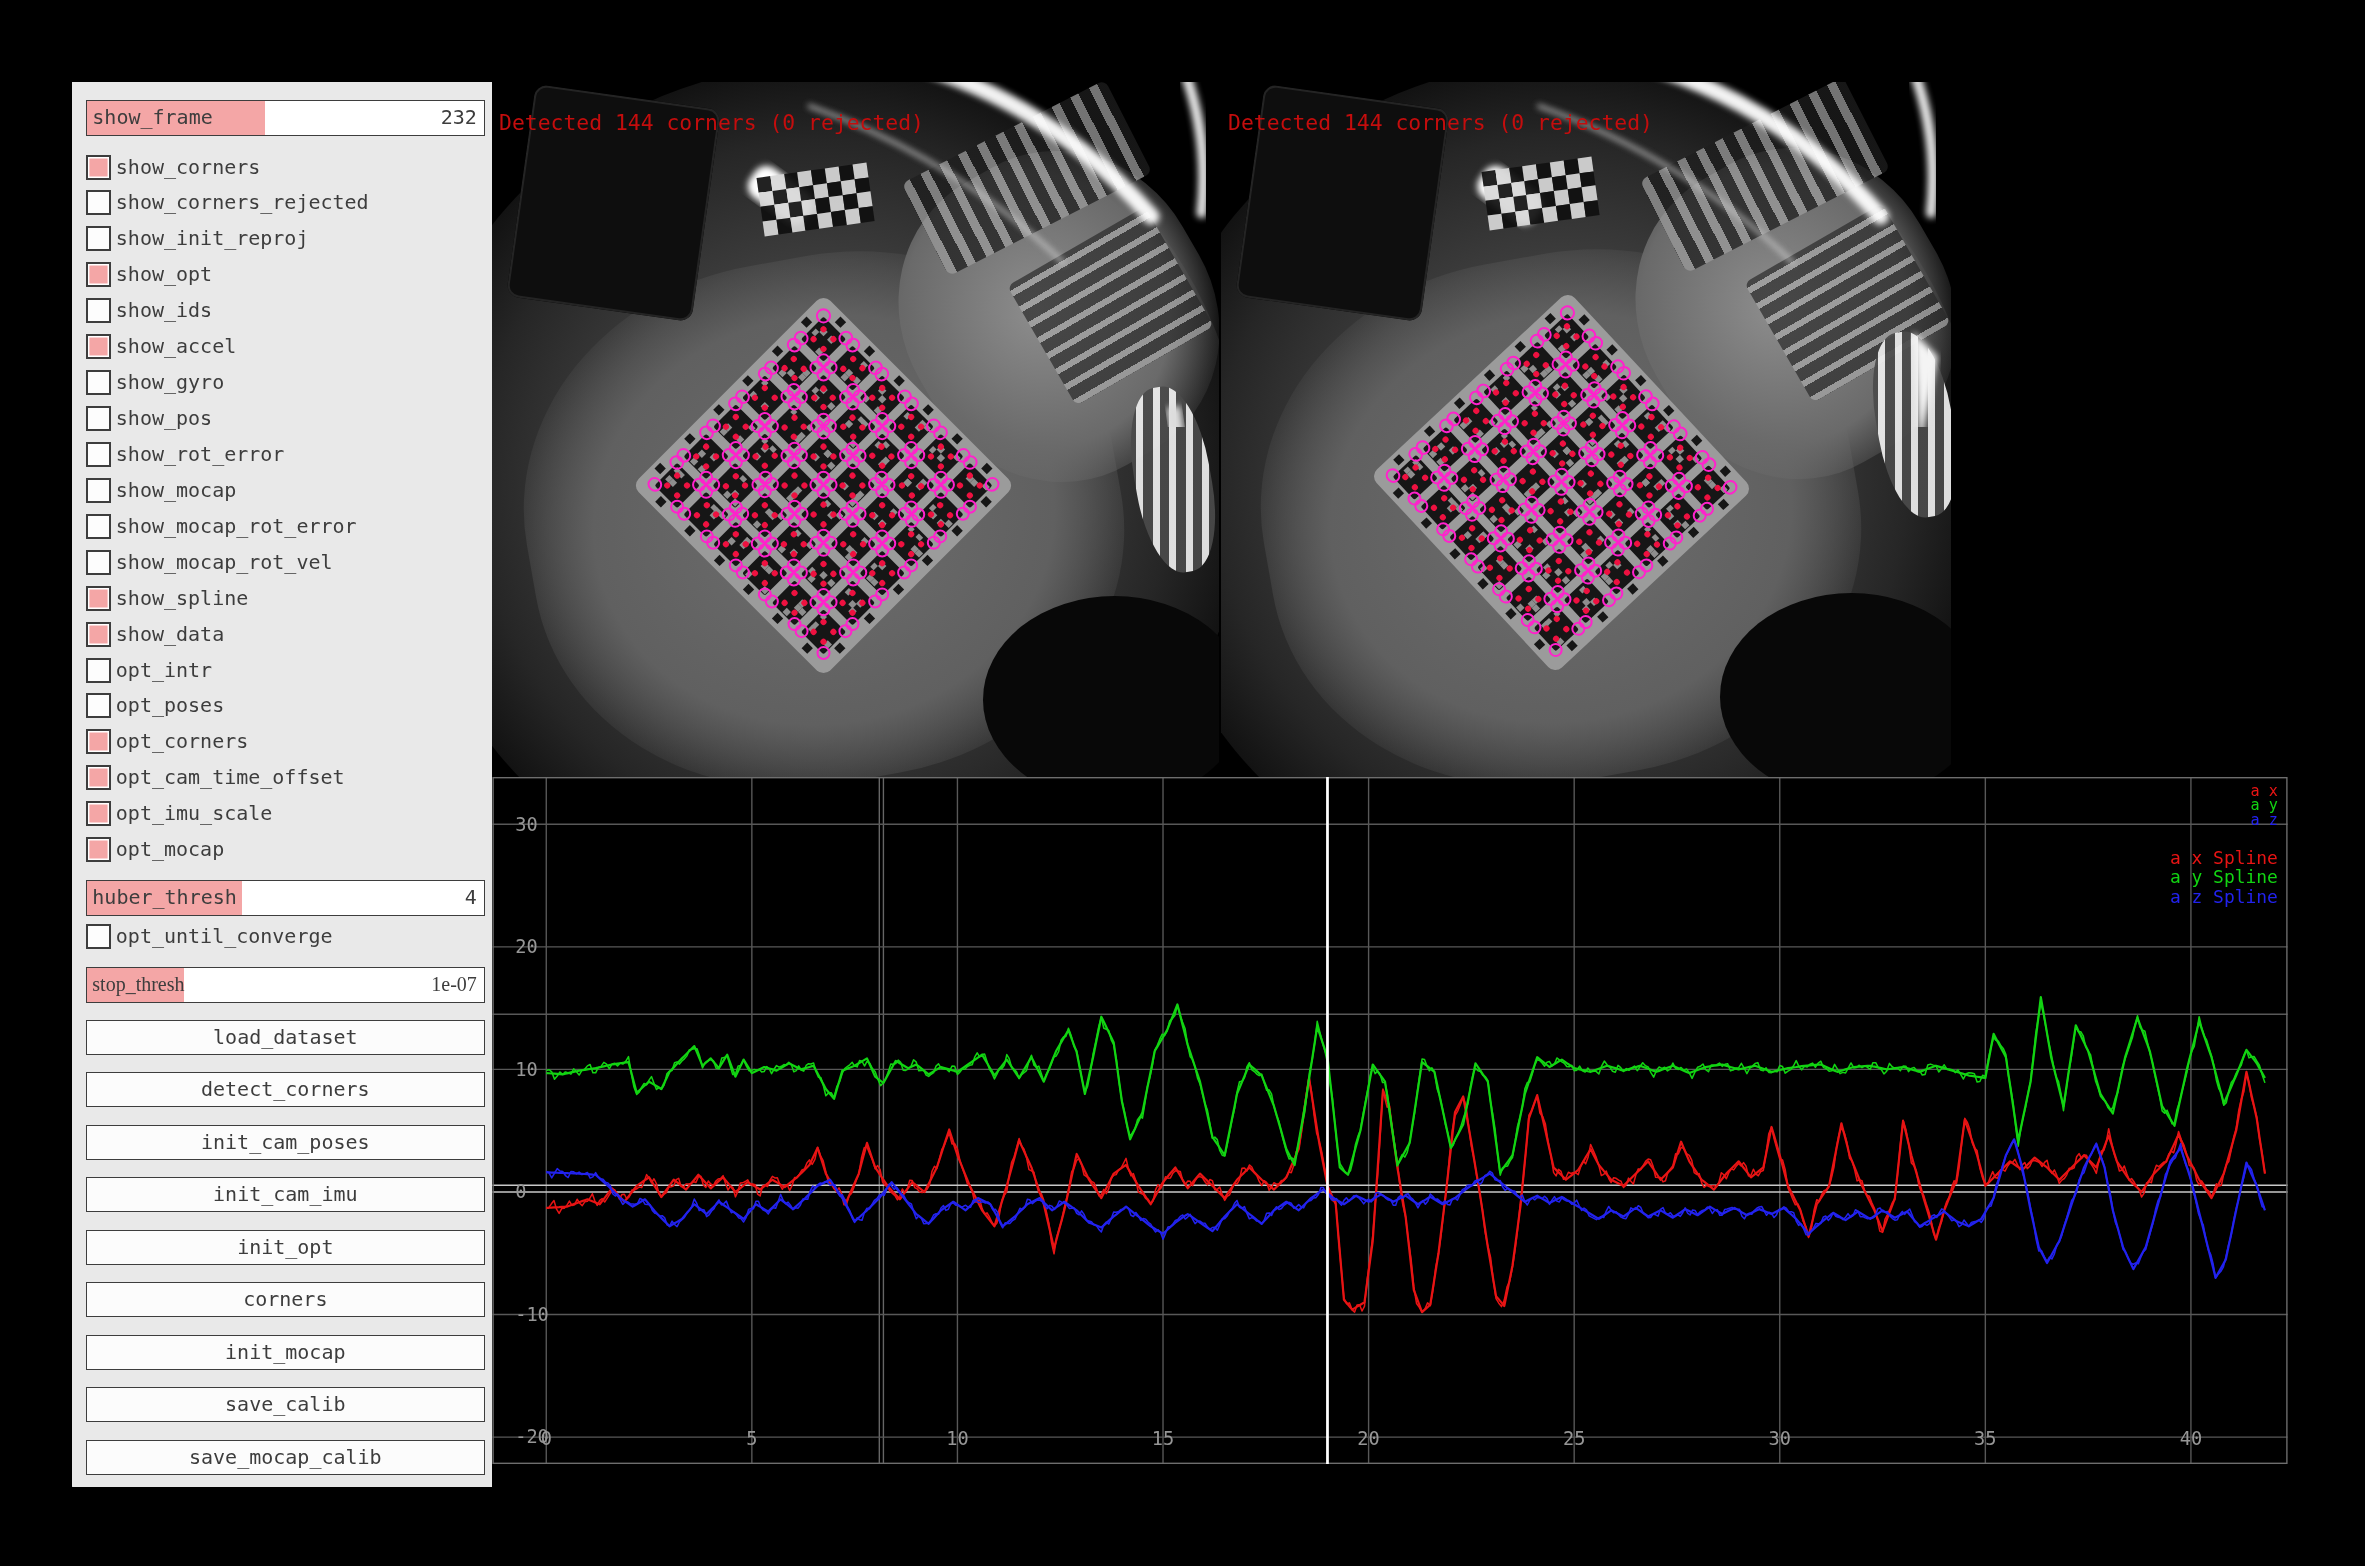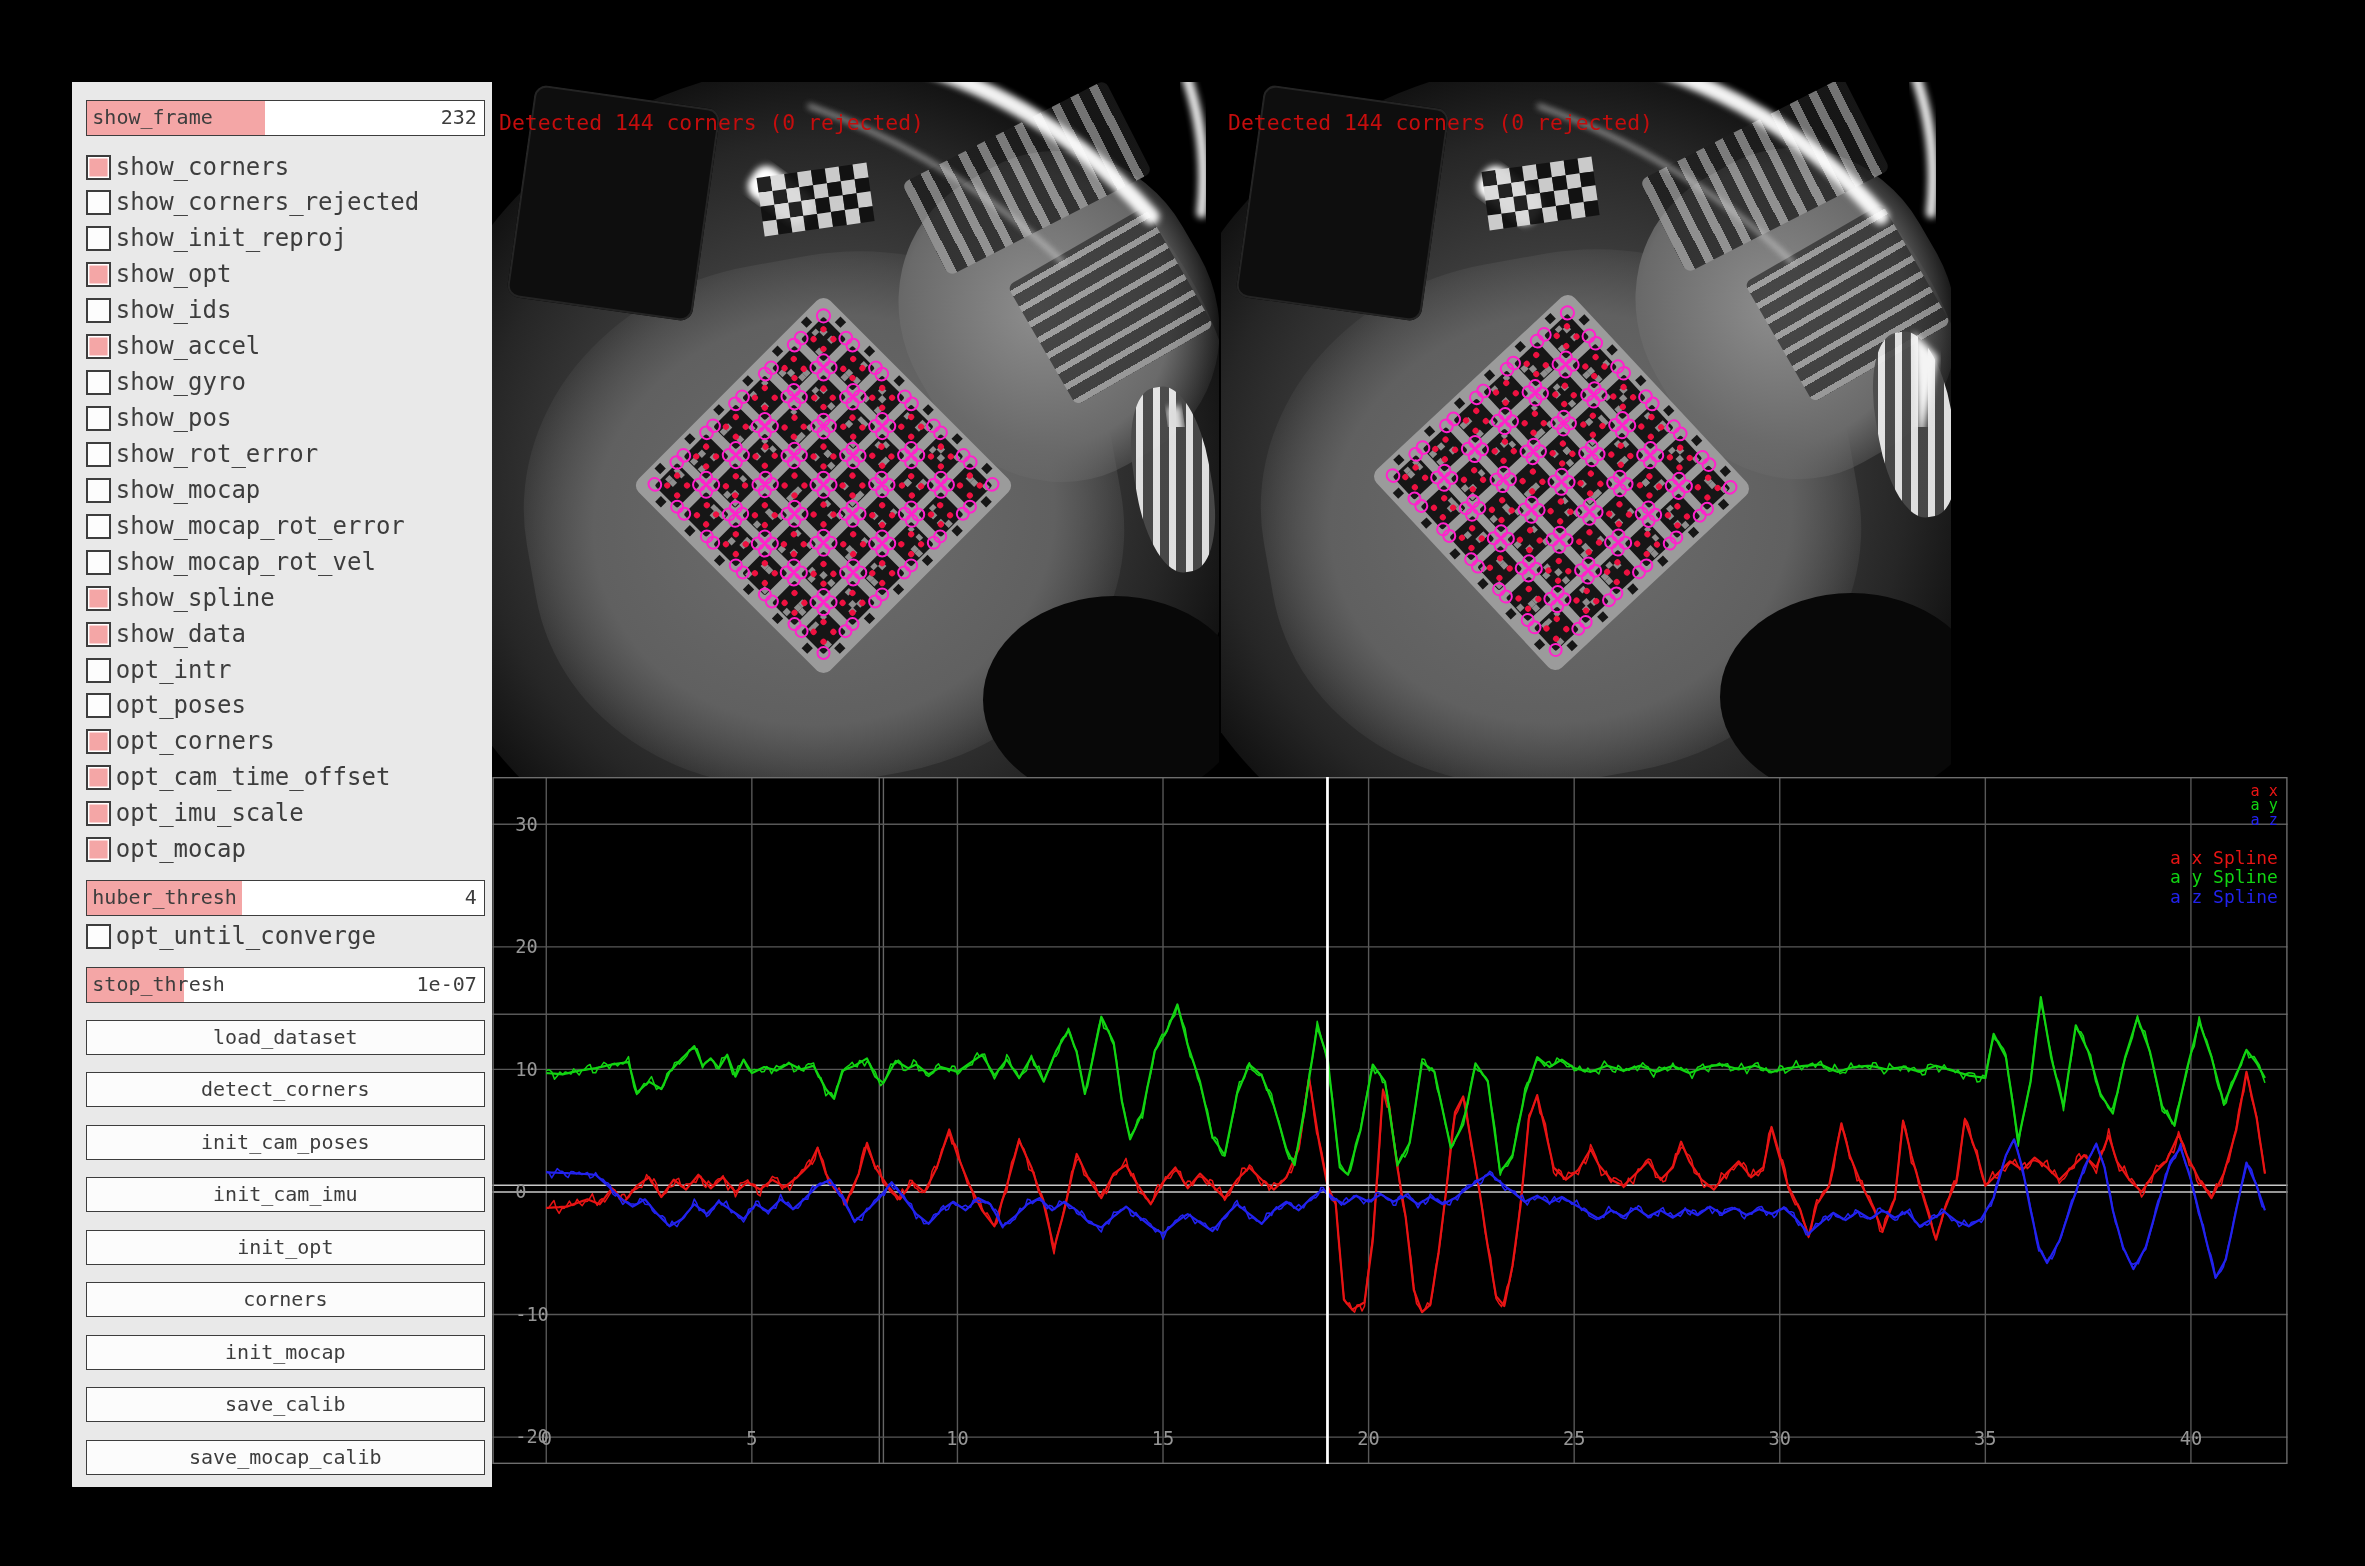--- a/index.html
+++ b/index.html
@@ -17,21 +17,21 @@
   .tl.g{left:64px;background:#2ec23c;}
   .sidebar{position:absolute;left:2.8px;top:30px;width:420px;height:1405px;background:#e9e9e9;}
   .ctl{position:absolute;left:14px;width:399px;box-sizing:border-box;}
   .slider{height:36px;background:#fff;border:1.4px solid #3d3d3d;}
   .slider .fill{position:absolute;left:0;top:0;bottom:0;background:#f4a6a6;}
   .slider .lab{position:absolute;left:5.5px;top:0;height:33px;line-height:33px;font-size:20px;color:#3d3d3d;}
   .slider .val{position:absolute;right:7px;top:0;height:33px;line-height:33px;font-size:20px;color:#3d3d3d;}
   .cbrow{height:25px;}
   .cbbox{position:absolute;left:0;top:0;width:21px;height:21px;background:#fdfdfd;border:2.1px solid #3d3d3d;}
   .cbbox.on{background:#f4a6a6;box-shadow:inset 0 0 0 1.4px #ffffff;}
-  .cblab{position:absolute;left:30px;top:0;height:25px;line-height:25px;font-size:24px;color:#3d3d3d;white-space:nowrap;}
+  .cblab{position:absolute;left:30px;top:0;height:25px;line-height:25px;font-size:20px;color:#3d3d3d;white-space:nowrap;}
   .btn{height:35px;background:#fcfcfc;border:1.4px solid #3d3d3d;text-align:center;
        line-height:32px;font-size:20px;color:#3d3d3d;}
   .cam{position:absolute;top:30px;height:698px;background:#000;overflow:hidden;}
   .cam .vig{position:absolute;left:-55px;top:-62px;width:843px;height:843px;border-radius:50%;
             background:radial-gradient(circle at 50% 50%, #464646 0%, #3c3c3c 38%, #262626 58%, #0a0a0a 76%, #000 88%);}
   .cam .blob{position:absolute;border-radius:45%;}
   .camtext{position:absolute;left:7px;top:28px;font-size:21.4px;color:#c40d0d;white-space:nowrap;z-index:60;}
   .board{position:absolute;width:271px;height:271px;background:#9b9b9b;border-radius:9.7px;z-index:30;}
   .tag{position:absolute;width:32px;height:32px;background:#161616;border-radius:2.1px;}
   .blb{position:absolute;background:#8e8e8e;}
@@ -135,21 +135,21 @@
         </div>
         <div class="ctl slider" style="top: 798px;">
           <div class="fill" style="width:39%"></div>
           <div class="lab">huber_thresh</div>
           <div class="val">4</div>
         </div>
         <div class="ctl cbrow" style="top: 842px;">
           <div class="cbbox"></div>
           <div class="cblab">opt_until_converge</div>
         </div>
-        <div class="ctl slider" style="top: 885px;">
+        <div class="ctl slider" style="top: 885px; font-family: Liberation Serif, serif;">
           <div class="fill" style="width:24.5%"></div>
           <div class="lab">stop_thresh</div>
           <div class="val">1e-07</div>
         </div>
         <div class="ctl btn" style="top: 938px;">load_dataset</div>
         <div class="ctl btn" style="top: 990px;">detect_corners</div>
         <div class="ctl btn" style="top: 1043px;">init_cam_poses</div>
         <div class="ctl btn" style="top: 1095px;">init_cam_imu</div>
         <div class="ctl btn" style="top: 1148px;">init_opt</div>
         <div class="ctl btn" style="top: 1200px;">corners</div>

